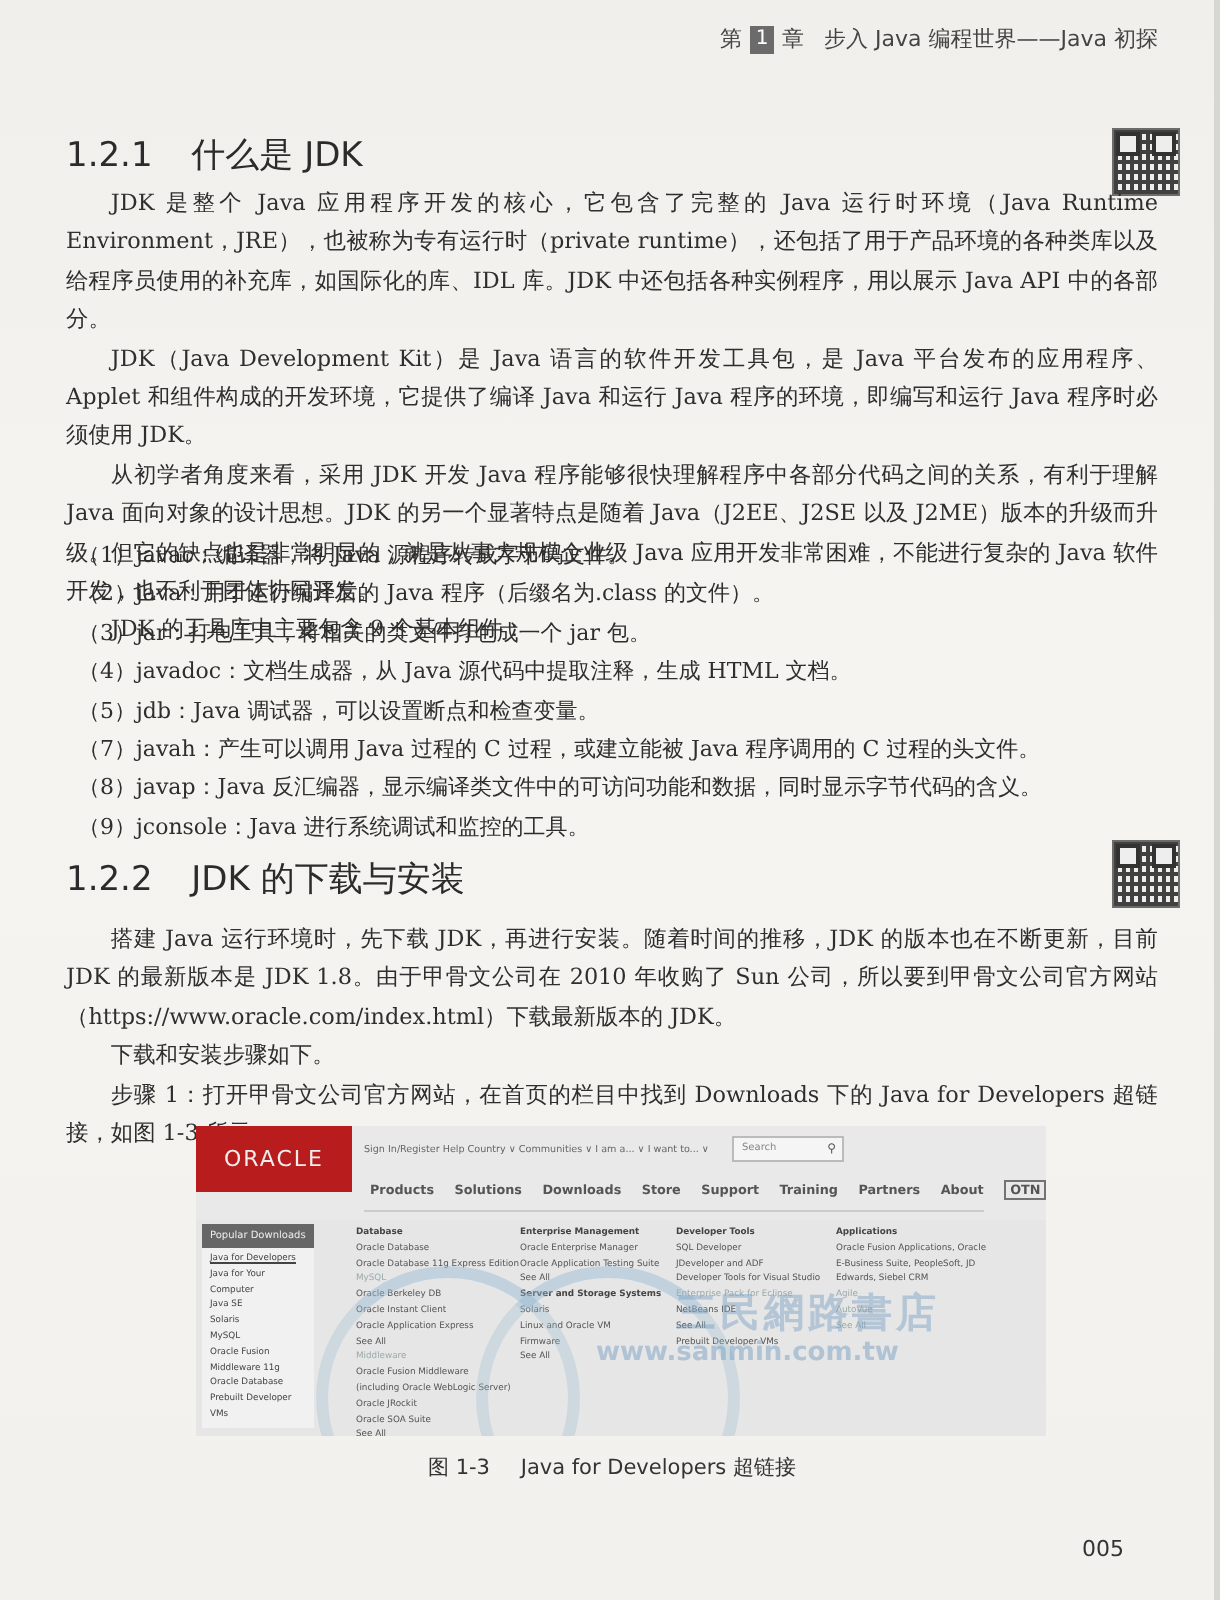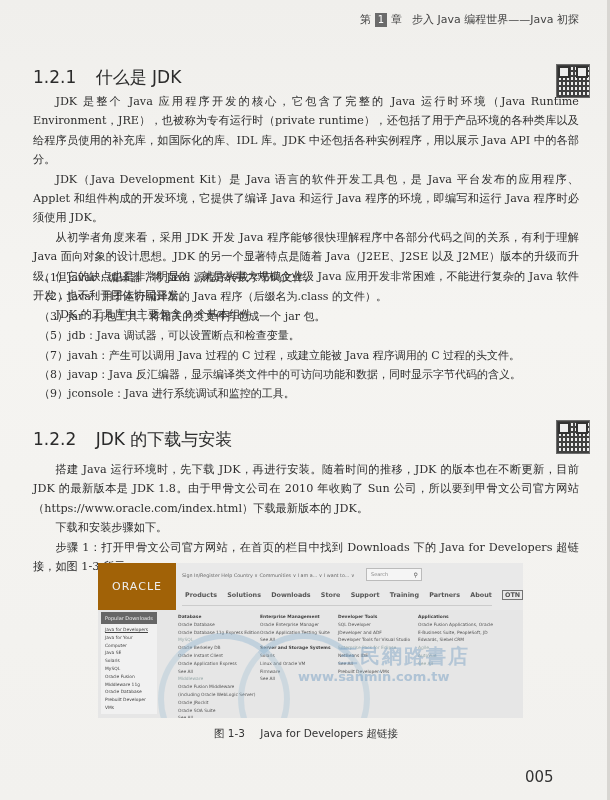--- a/index.html
+++ b/index.html
@@ -56,22 +56,22 @@
     font-size: 11px; line-height: 19.4px; color: #2e2e2e;
   }
   .list div { white-space: nowrap; }
 
   .figure {
     position: absolute; left: 98px; top: 563px; width: 425px; height: 155px;
     background: #e9e9e9; overflow: hidden;
     font-family: "DejaVu Sans", "Liberation Sans", sans-serif;
   }
   .oracle-logo {
-    position: absolute; left: 0; top: 0; width: 78px; height: 47px;
-    background: #a16207; color: #eee; font-size: 11px; letter-spacing: 1px;
+    position: absolute; left: 0; top: 0; width: 78px; height: 33px;
+    background: #b91c1c; color: #eee; font-size: 11px; letter-spacing: 1px;
     display: flex; align-items: center; justify-content: center;
   }
   .top-links { position: absolute; left: 84px; top: 10px; font-size: 4.8px; color: #666; white-space: nowrap; }
   .search-box { position: absolute; left: 268px; top: 5px; width: 50px; height: 11px; border: 1px solid #bbb; background: #f5f5f5; font-size: 5px; color: #888; line-height: 11px; padding-left: 4px; }
   .search-box .q { position: absolute; right: 3px; top: 0; font-size: 6px; color: #555; }
   .main-nav { position: absolute; left: 87px; top: 28px; font-size: 6.4px; font-weight: bold; color: #555; white-space: nowrap; }
   .main-nav span { margin-right: 8px; }
   .main-nav .otn { border: 1px solid #737373; padding: 0 2px; }
   .nav-rule { position: absolute; left: 84px; top: 42px; width: 310px; height: 1px; background: #ccc; }
 
@@ -90,23 +90,23 @@
   .wm-url { position: absolute; left: 200px; top: 106px; font-size: 13px; font-weight: bold; color: rgba(120,160,195,0.5); white-space: nowrap; font-family: "DejaVu Sans", sans-serif; }
 
   .caption {
     position: absolute; top: 727px; left: 214px;
     font-family: "DejaVu Sans", "Liberation Sans", sans-serif;
     font-size: 10.5px; color: #333; white-space: nowrap;
   }
   .caption .fig-num { margin-right: 12px; }
 
   .page-number {
-    position: absolute; top: 768px; left: 525px;
-    font-family: "DejaVu Sans", "Liberation Sans", sans-serif;
-    font-size: 15px; color: #333;
+    position: absolute; top: 768px; left: 541px;
+    font-family: "DejaVu Sans", "Liberation Sans", sans-serif;
+    font-size: 11px; color: #333;
   }
 </style>
 </head>
 <body>
 
 <div class="page">
   <div class="page-edge"></div>
 
   <div class="running-header">
     <span>第</span>
@@ -125,20 +125,21 @@
     <p>JDK 是整个 Java 应用程序开发的核心，它包含了完整的 Java 运行时环境（Java Runtime Environment，JRE），也被称为专有运行时（private runtime），还包括了用于产品环境的各种类库以及给程序员使用的补充库，如国际化的库、IDL 库。JDK 中还包括各种实例程序，用以展示 Java API 中的各部分。</p>
     <p>JDK（Java Development Kit）是 Java 语言的软件开发工具包，是 Java 平台发布的应用程序、Applet 和组件构成的开发环境，它提供了编译 Java 和运行 Java 程序的环境，即编写和运行 Java 程序时必须使用 JDK。</p>
     <p>从初学者角度来看，采用 JDK 开发 Java 程序能够很快理解程序中各部分代码之间的关系，有利于理解 Java 面向对象的设计思想。JDK 的另一个显著特点是随着 Java（J2EE、J2SE 以及 J2ME）版本的升级而升级。但它的缺点也是非常明显的，就是从事大规模企业级 Java 应用开发非常困难，不能进行复杂的 Java 软件开发，也不利于团体协同开发。</p>
     <p>JDK 的工具库中主要包含 9 个基本组件：</p>
   </div>
 
   <div class="list" style="top:268px;">
     <div>（1）javac：编译器，将 Java 源程序转成字节码文件。</div>
     <div>（2）java：用于运行编译后的 Java 程序（后缀名为.class 的文件）。</div>
     <div>（3）jar：打包工具，将相关的类文件打包成一个 jar 包。</div>
+    <div>（4）javadoc：文档生成器，从 Java 源代码中提取注释，生成 HTML 文档。</div>
     <div>（5）jdb：Java 调试器，可以设置断点和检查变量。</div>
     <div>（7）javah：产生可以调用 Java 过程的 C 过程，或建立能被 Java 程序调用的 C 过程的头文件。</div>
     <div>（8）javap：Java 反汇编器，显示编译类文件中的可访问功能和数据，同时显示字节代码的含义。</div>
     <div>（9）jconsole：Java 进行系统调试和监控的工具。</div>
   </div>
 
   <div class="section-heading" style="top:428px;">
     <span class="num">1.2.2</span>
     <span>JDK 的下载与安装</span>
   </div>

